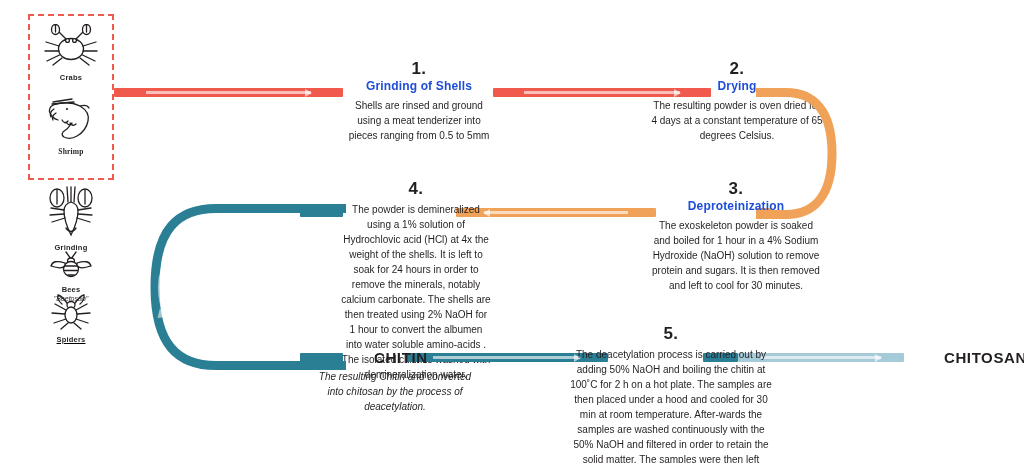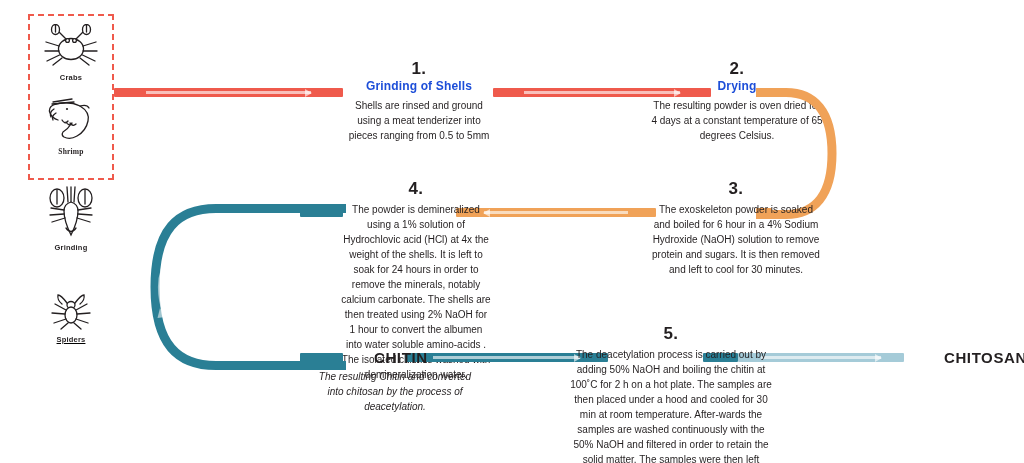--- a/index.html
+++ b/index.html
@@ -143,20 +143,37 @@
           <path d="M20 34 L7 38"></path>
         <path d="M33 26 L46 24"></path>
           <path d="M33 30 L47 31"></path>
           <path d="M32 34 L45 38"></path>
         <path d="M21 44 q5 7 10 0"></path>
       </svg>
     </span>
     <span class="cap">Grinding</span>
   </div>
 
+  <div class="creature" id="creature-bees">
+    <span class="glyph">
+      <svg width="46" height="30" viewBox="0 0 46 30" fill="none" stroke="#231f20" stroke-width="1.3" stroke-linecap="round">
+        <path d="M18 2 L23 9"></path>
+          <path d="M28 2 L23 9"></path>
+        <ellipse cx="23" cy="11" rx="3.4" ry="3" fill="#fff"></ellipse>
+        <ellipse cx="23" cy="19" rx="7.5" ry="7.5" fill="#fff"></ellipse>
+        <path d="M16 16 L30 16"></path>
+          <path d="M16.5 20.5 L29.5 20.5"></path>
+        <path d="M20 25 L26 25"></path>
+        <path d="M17 13 q-12 -4 -14 3 q12 4 14 -1z" fill="#fff"></path>
+        <path d="M29 13 q12 -4 14 3 q-12 4 -14 -1z" fill="#fff"></path>
+      </svg>
+    </span>
+    <span class="cap">Bees</span>
+    <span class="sub">"Beetosan"</span>
+  </div>
 
   <div class="creature" id="creature-spiders">
     <span class="glyph">
       <svg width="50" height="38" viewBox="0 0 50 38" fill="none" stroke="#231f20" stroke-width="1.3" stroke-linecap="round">
         <ellipse cx="25" cy="13" rx="4" ry="3.5" fill="#fff"></ellipse>
         <ellipse cx="25" cy="23" rx="6" ry="8" fill="#fff"></ellipse>
         <path d="M21 11 q-6 -8 -9 -8 q-1 5 4 9"></path>
         <path d="M29 11 q6 -8 9 -8 q1 5 -4 9"></path>
         <path d="M20 18 L9 12"></path>
           <path d="M19 22 L6 21"></path>
@@ -203,21 +220,22 @@
   </div>
   <div class="bar" style="left:300px;top:208px;width:43px;background:#2a7f95;"></div>
 
   <div class="step" style="left:341px;top:180px;width:150px;">
     <div class="num">4.</div>
     <div class="desc">The powder is demineralized using a 1% solution of Hydrochlovic acid (HCl) at 4x the weight of the shells. It is left to soak for 24 hours in order to remove the minerals, notably calcium  carbonate. The shells are then treated using 2% NaOH for 1 hour to convert the albumen   into  water soluble amino-acids . The isolated chitin is washed with demineralization water.</div>
   </div>
 
   <div class="step" style="left:650px;top:180px;width:172px;">
     <div class="num">3.</div>
-    <div class="desc">The exoskeleton powder is soaked and  boiled for 6 hour in a 4% Sodium Hydroxide (NaOH) solution to remove protein and sugars. It is then removed and left to cool for 30 minutes.</div>
+    <div class="ttl">Deproteinization</div>
+    <div class="desc">The exoskeleton powder is soaked and  boiled for 1 hour in a 4% Sodium Hydroxide (NaOH) solution to remove protein and sugars. It is then removed and left to cool for 30 minutes.</div>
   </div>
 
   <div class="uturn" style="left:150px;top:204px;">
     <svg width="210" height="168" viewBox="0 0 210 168">
       <path d="M196 4.5 H66 C28 4.5 5 25 5 83 C5 141 28 161.5 66 161.5 H196" fill="none" stroke="#2a7f95" stroke-width="9" stroke-linecap="butt"></path>
       <path d="M26 44 C11 58 9 74 9 83 C9 92 10 100 14 110" fill="none" stroke="rgba(255,255,255,.55)" stroke-width="2.2" stroke-linecap="round"></path>
       <path d="M10 104 l5.5 9 l-8 1 z" fill="rgba(255,255,255,.55)"></path>
     </svg>
   </div>
 

